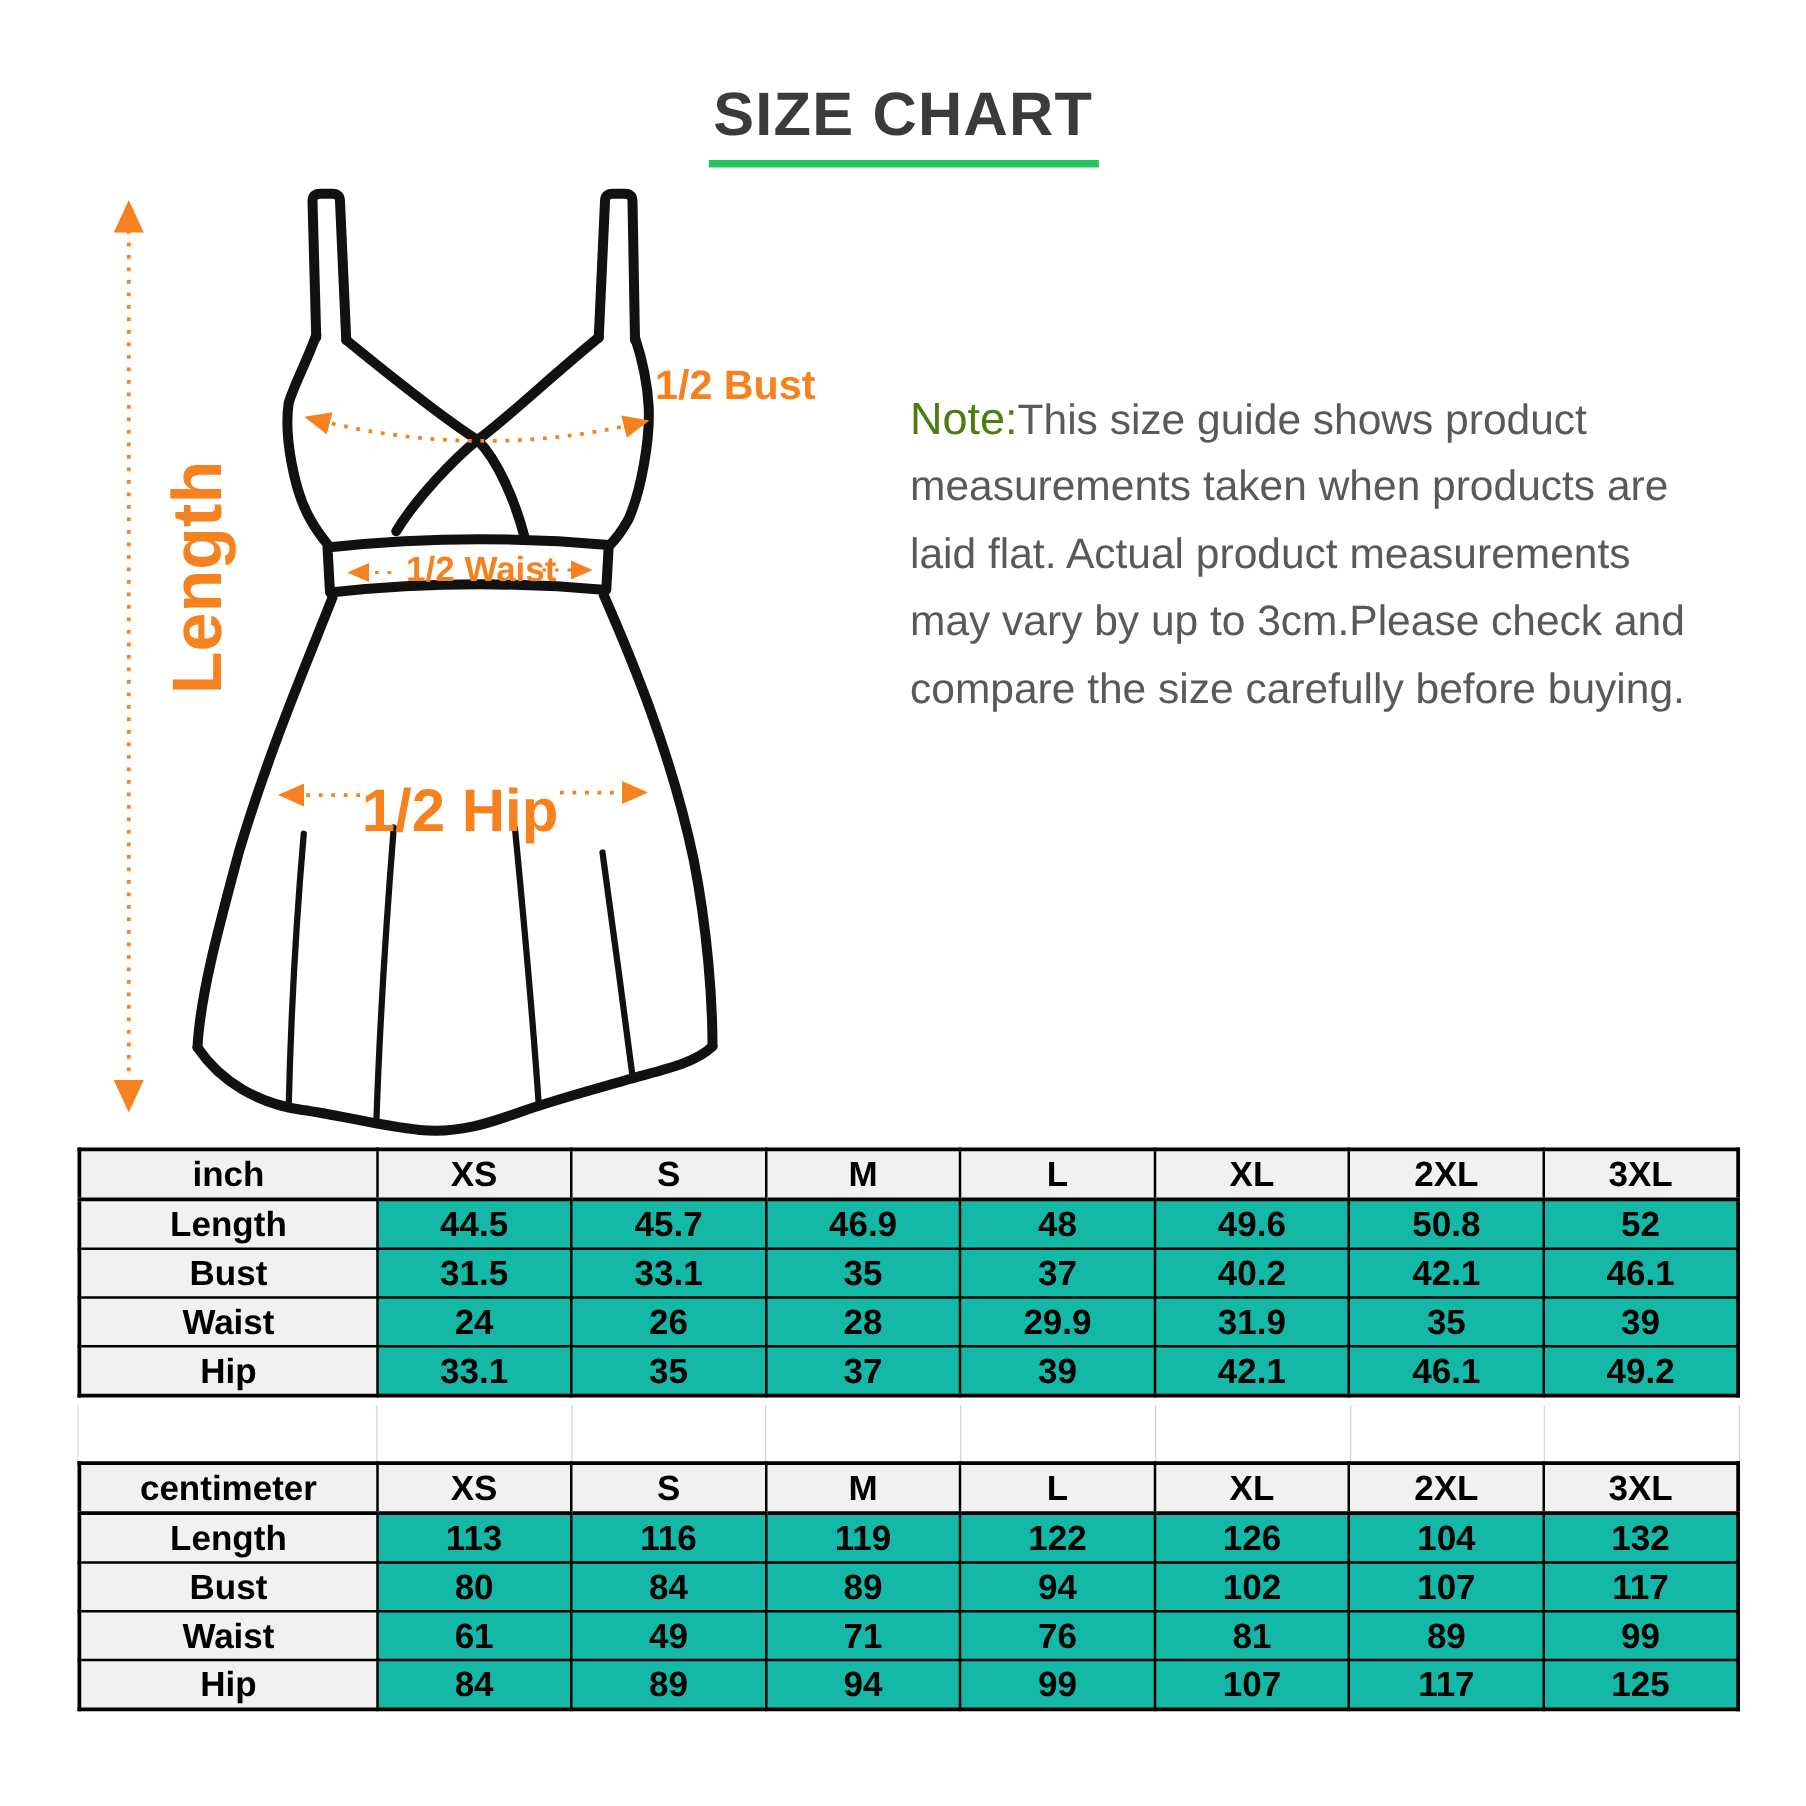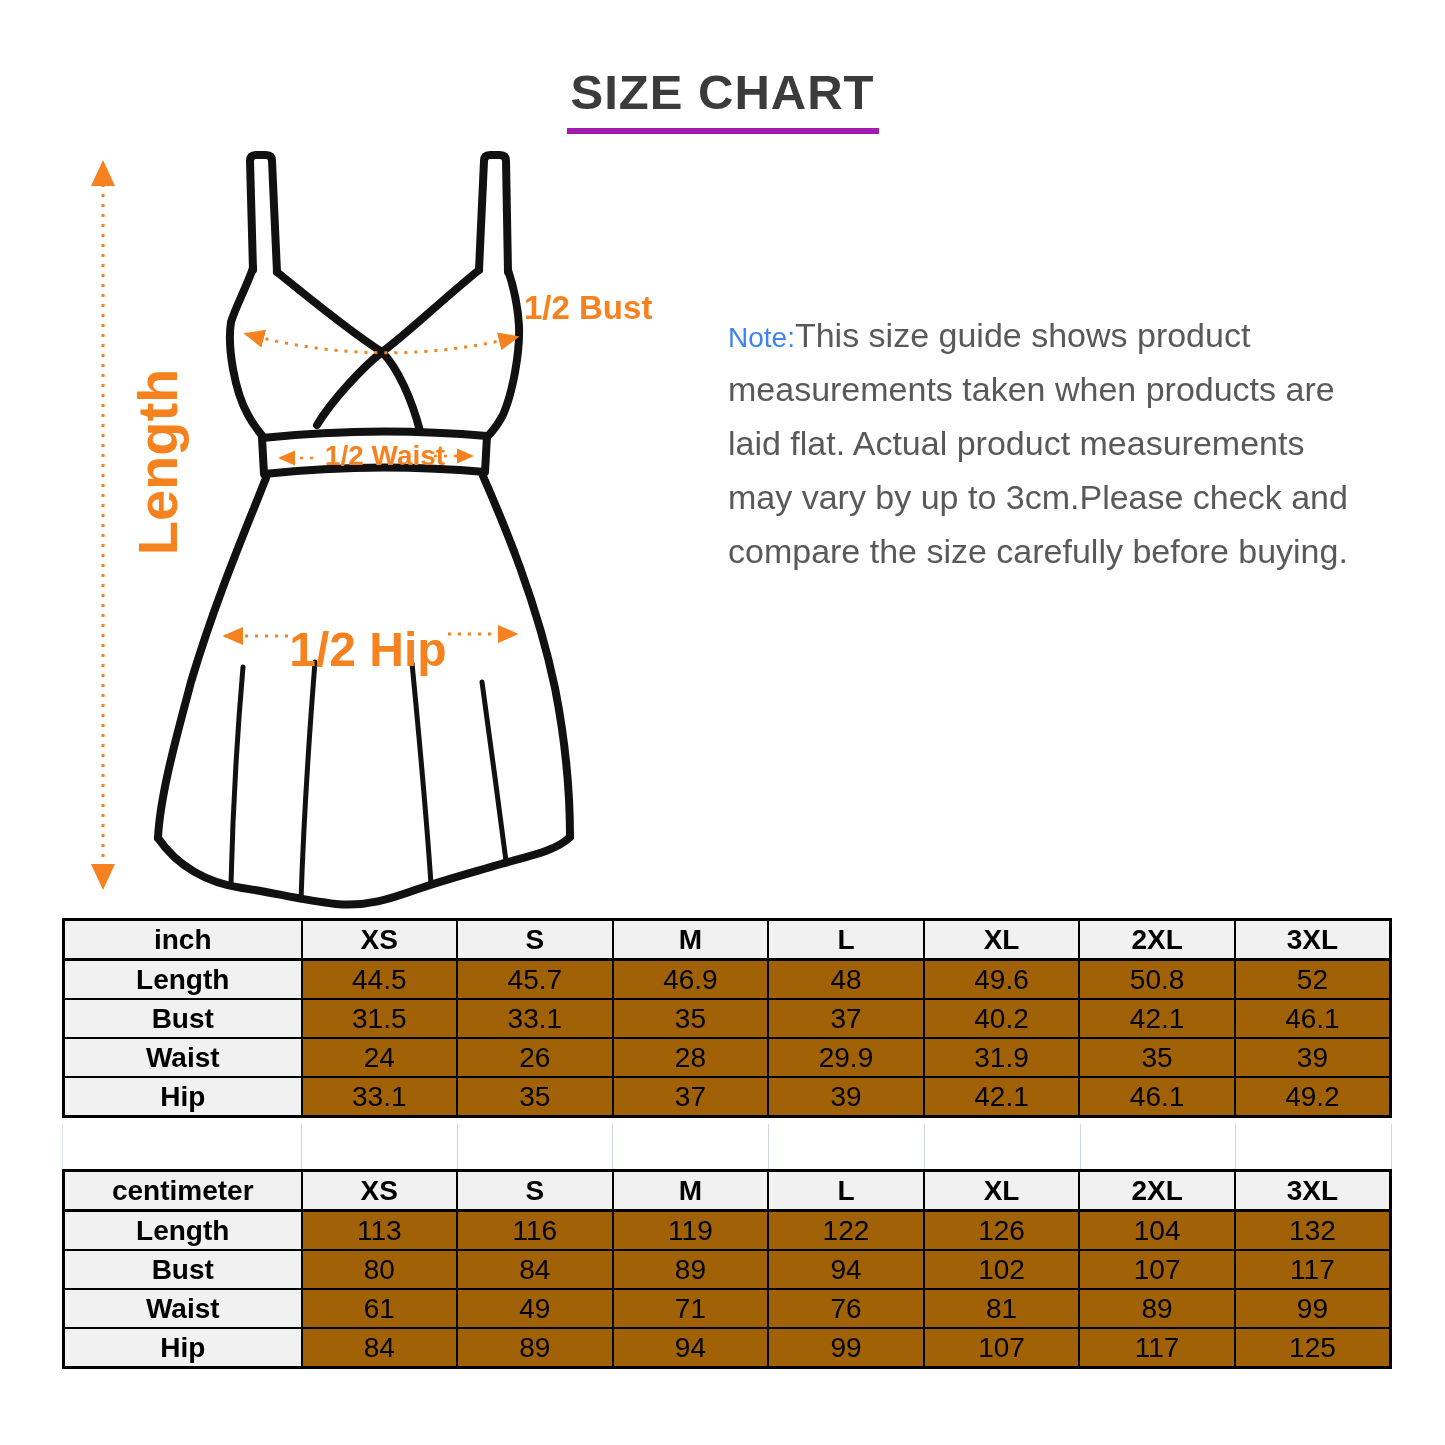--- a/index.html
+++ b/index.html
@@ -4,46 +4,46 @@
 <style>
   html,body{margin:0;padding:0;background:#ffffff;}
   .page{
     position:relative;width:1445px;height:1445px;background:#fff;
     font-family:"Liberation Sans",sans-serif;overflow:hidden;
   }
   
   .title-wrap{position:absolute;top:64px;left:0;right:0;text-align:center;}
   .title-text{
     display:inline-block;font-size:49px;font-weight:700;letter-spacing:1px;
-    color:#3b3b3b;border-bottom:6px solid #a21caf;padding:0 4px 8px 4px;
+    color:#3b3b3b;border-bottom:6px solid #22c55e;padding:0 4px 8px 4px;
   }
   
   .diagram-svg{position:absolute;left:0;top:0;}
   .diag-label{position:absolute;color:#f6821f;font-weight:700;white-space:nowrap;}
   .lbl-length{left:157px;top:462px;font-size:56px;transform:translate(-50%,-50%) rotate(-90deg);}
   .lbl-bust{left:524px;top:289px;font-size:33px;}
   .lbl-waist{left:385px;top:456px;font-size:28px;transform:translate(-50%,-50%);}
   .lbl-hip{left:368px;top:637px;font-size:48px;transform:translate(-50%,-50%);margin-top:12px;}
   
   .note{position:absolute;left:728px;top:308px;width:690px;color:#595959;font-size:34px;}
   .note-line{height:54px;line-height:54px;white-space:nowrap;}
-  .note-label{color:#3b82f6;font-size:28px;}
+  .note-label{color:#4d7c0f;font-size:36px;}
   
   .size-table{
     position:absolute;left:62px;width:1330px;border-collapse:collapse;table-layout:fixed;
     border:3px solid #000;font-size:28px;color:#000;
   }
   #table-inch{top:918px;}
   #table-cm{top:1169px;}
   .size-table th,.size-table td{
     border:2px solid #000;height:37px;text-align:center;vertical-align:middle;padding:0;
   }
   .size-table thead th{background:#f1f1f1;font-weight:700;border-bottom-width:3px;}
   .size-table tbody th{background:#f1f1f1;font-weight:700;}
-  .size-table tbody td{font-weight:400;background:#a16207;}
+  .size-table tbody td{font-weight:700;background:#14b8a6;}
   
   .gap-row{position:absolute;left:62px;top:1124px;width:1330px;height:45px;display:flex;}
   .gap-cell{border-right:1px solid #ccd7e3;height:100%;}
   .gap-cell.first{width:238px;border-left:1px solid #dde4ee;flex:none;}
   .gap-cell.rest{flex:1;}
 </style>
 </head>
 <body>
 
 <div class="page">

